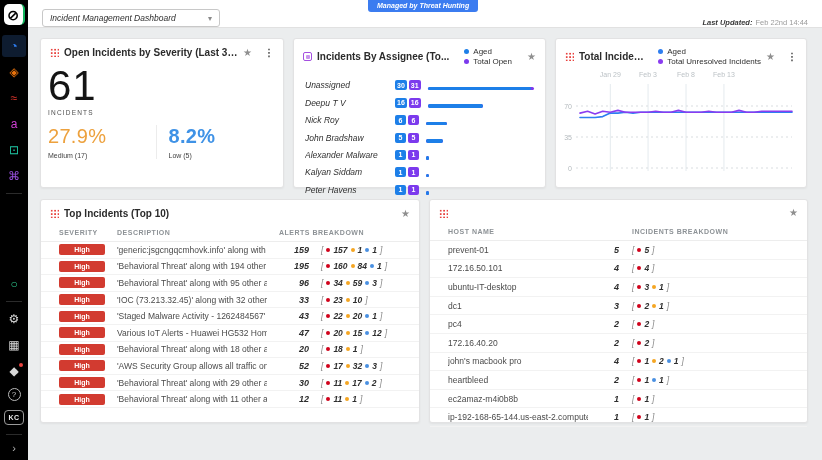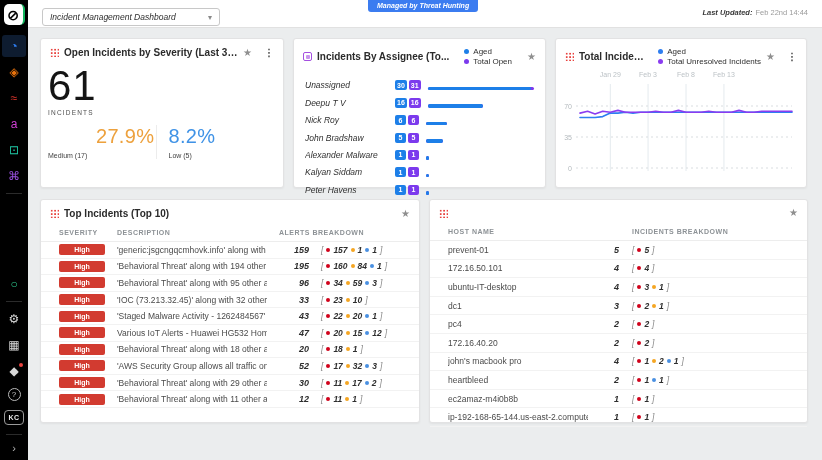--- a/index.html
+++ b/index.html
@@ -14,21 +14,21 @@
   .sb-icon.active{background:#0e1c30}
   .sb-divider{width:16px;height:1px;background:#2b2b2b;margin:4px 0}
   .sb-spacer{flex:1}
   .sb-help{width:13px;height:13px;border:1px solid #b9b9b9;border-radius:50%;color:#cacaca;font-size:8px;display:flex;align-items:center;justify-content:center;margin:4px 0;cursor:pointer}
   .sb-avatar{border:1px solid #9a9a9a;border-radius:4px;color:#ececec;font-size:7px;font-weight:bold;letter-spacing:.5px;padding:3px 3px;margin:5px 0;cursor:pointer}
   .sb-chevron{color:#b5b5b5;font-size:11px;margin-top:3px;cursor:pointer}
   .notif-dot{position:absolute;top:3px;right:3px;width:4px;height:4px;border-radius:50%;background:#e8433f}
 
   
   .main{flex:1;display:flex;flex-direction:column;min-width:0}
-  .topbar{height:28px;background:#fff;border-bottom:1px solid #e1e1e1;display:flex;align-items:flex-start;padding:8px 14px;position:relative;flex-shrink:0}
+  .topbar{height:28px;background:#fff;border-bottom:1px solid #e1e1e1;display:flex;align-items:flex-end;padding:0 14px;position:relative;flex-shrink:0}
   .dropdown{width:178px;height:18px;border:1px solid #c8c8c8;border-radius:3px;display:flex;align-items:center;justify-content:space-between;
     padding:0 7px;font-size:8.5px;font-style:italic;color:#2e2e2e;background:#fff;cursor:pointer}
   .dropdown .chev{color:#8a8a8a;font-size:8px;font-style:normal}
   .managed-badge{position:absolute;left:340px;top:0;background:#3b7cf0;color:#fff;font-size:7px;font-weight:bold;font-style:italic;
     padding:2px 9px 3px;border-radius:0 0 3px 3px}
   .last-updated{margin-left:auto;font-size:7.5px;color:#9b9b9b}
   .last-updated b{color:#3a3a3a;font-style:italic;margin-right:3px}
 
   
   .content{padding:10px 12px;display:flex;flex-direction:column;gap:11px}
@@ -134,25 +134,25 @@
           <span class="dots-icon"></span>
           <span class="card-title">Open Incidents by Severity (Last 30 days)</span>
           <span class="star ml-auto">★</span>
           <span class="kebab">⋮</span>
         </div>
         <div class="sev-body">
           <div class="big-num">61</div>
           <div class="big-label">INCIDENTS</div>
           <div class="sev-stats" id="sev-stats">
               <div class="sev-stat">
-                <div class="sev-pct" style="color: rgb(237, 161, 61); margin-left: 48px;">27.9%</div>
+                <div class="sev-pct" style="color: rgb(237, 161, 61);">27.9%</div>
                 <div class="sev-lb">Medium (17)</div>
               </div>
               <div class="sev-stat">
-                <div class="sev-pct" style="color: rgb(63, 146, 230);">8.2%</div>
+                <div class="sev-pct" style="color: rgb(63, 146, 230); font-weight: bold;">8.2%</div>
                 <div class="sev-lb">Low (5)</div>
               </div>
             </div>
         </div>
       </section>
 
       <section class="card" id="card-assignee">
         <div class="card-header">
           <span class="sq-icon"></span>
           <span class="card-title">Incidents By Assignee (To...</span>

